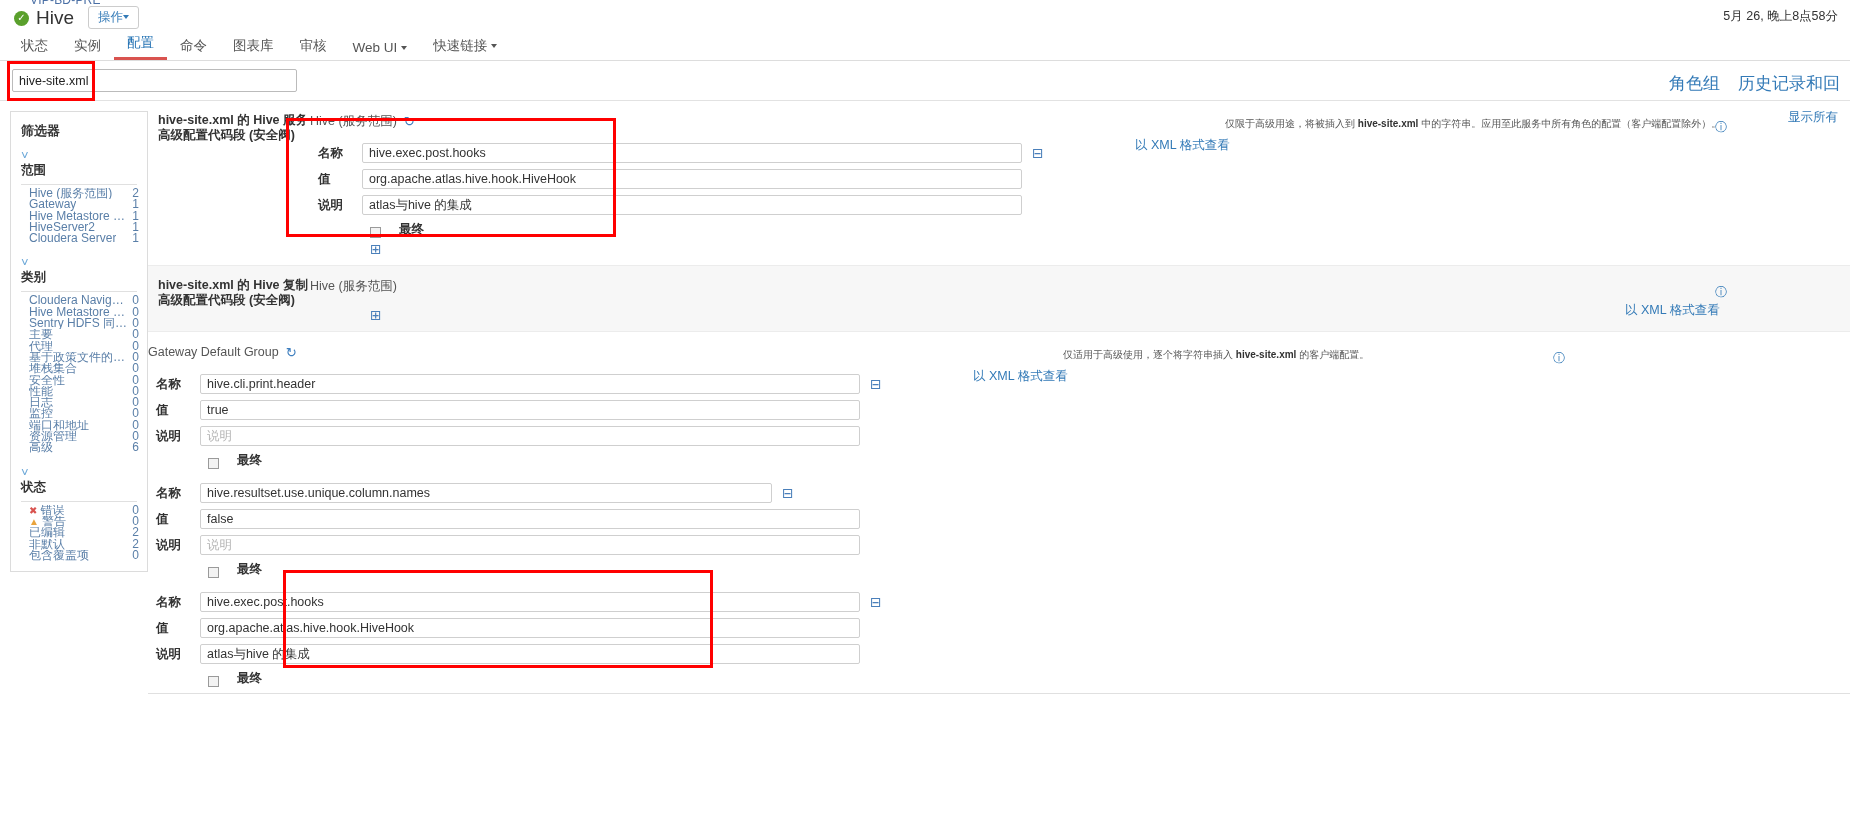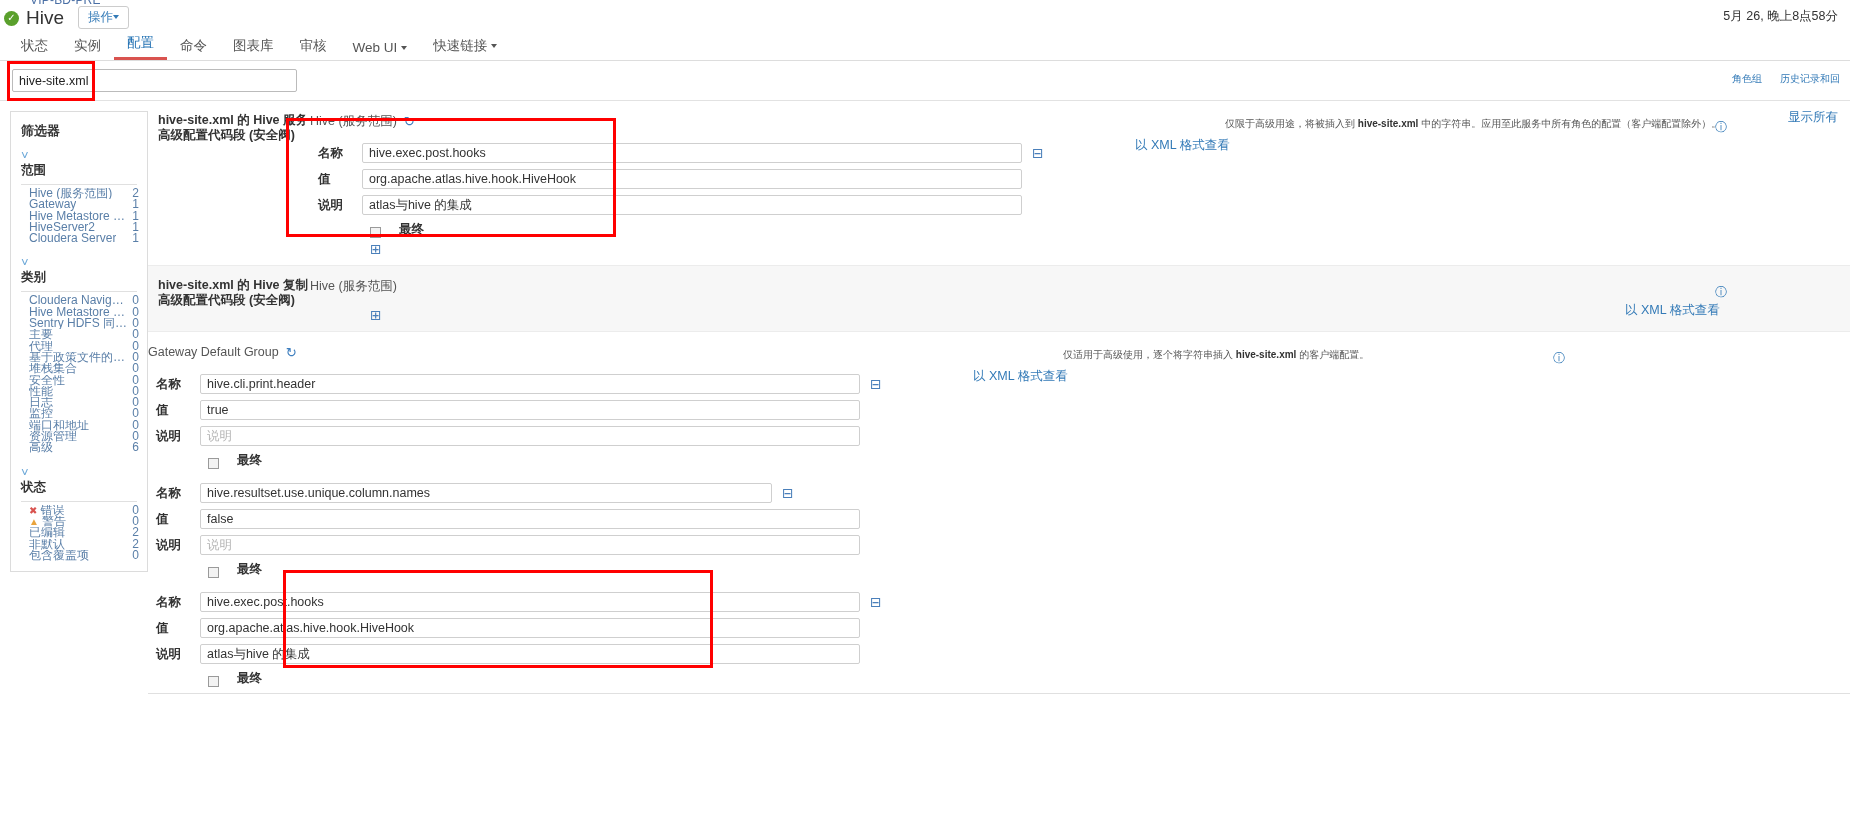--- a/index.html
+++ b/index.html
@@ -11,21 +11,21 @@
     font-size: 13px;
     color: #333;
     overflow: hidden;
   }
   .page { position: relative; width: 1850px; height: 829px; background:#fff; }
 
   
   .topbar {
     position: relative;
     height: 34px;
-    padding: 0 4px;
+    padding: 0 14px;
     display: flex; align-items: center;
     background: #fff;
   }
   .cluster-name {
     position: absolute;
     left: 30px; top: -7px;
     font-size: 12px; color: #4a6fa5;
     letter-spacing: .2px;
     white-space: nowrap;
   }
@@ -80,21 +80,21 @@
     border: 1px solid #bbb; border-radius: 2px;
     padding: 2px 6px; font-size: 12.5px; color: #222;
     font-family: inherit; outline: none;
   }
   .search-annot {
     position: absolute; left: -5px; top: -8px;
     width: 88px; height: 40px;
     border: 3px solid #f00; pointer-events: none;
   }
   .right-links { position: absolute; right: 10px; top: 11px; display:flex; gap:18px; }
-  .right-links a { color: #337ab7; font-size: 10px; text-decoration: none; white-space:nowrap; }
+  .right-links a { color: #337ab7; font-size: 17px; text-decoration: none; white-space:nowrap; }
 
   
   .body { display: flex; align-items: flex-start; }
 
   
   .sidebar {
     width: 138px; margin: 10px 0 4px 10px;
     border: 1px solid #dcdcdc; background: #fff;
     padding: 8px 0 10px 0;
     flex: 0 0 auto;

